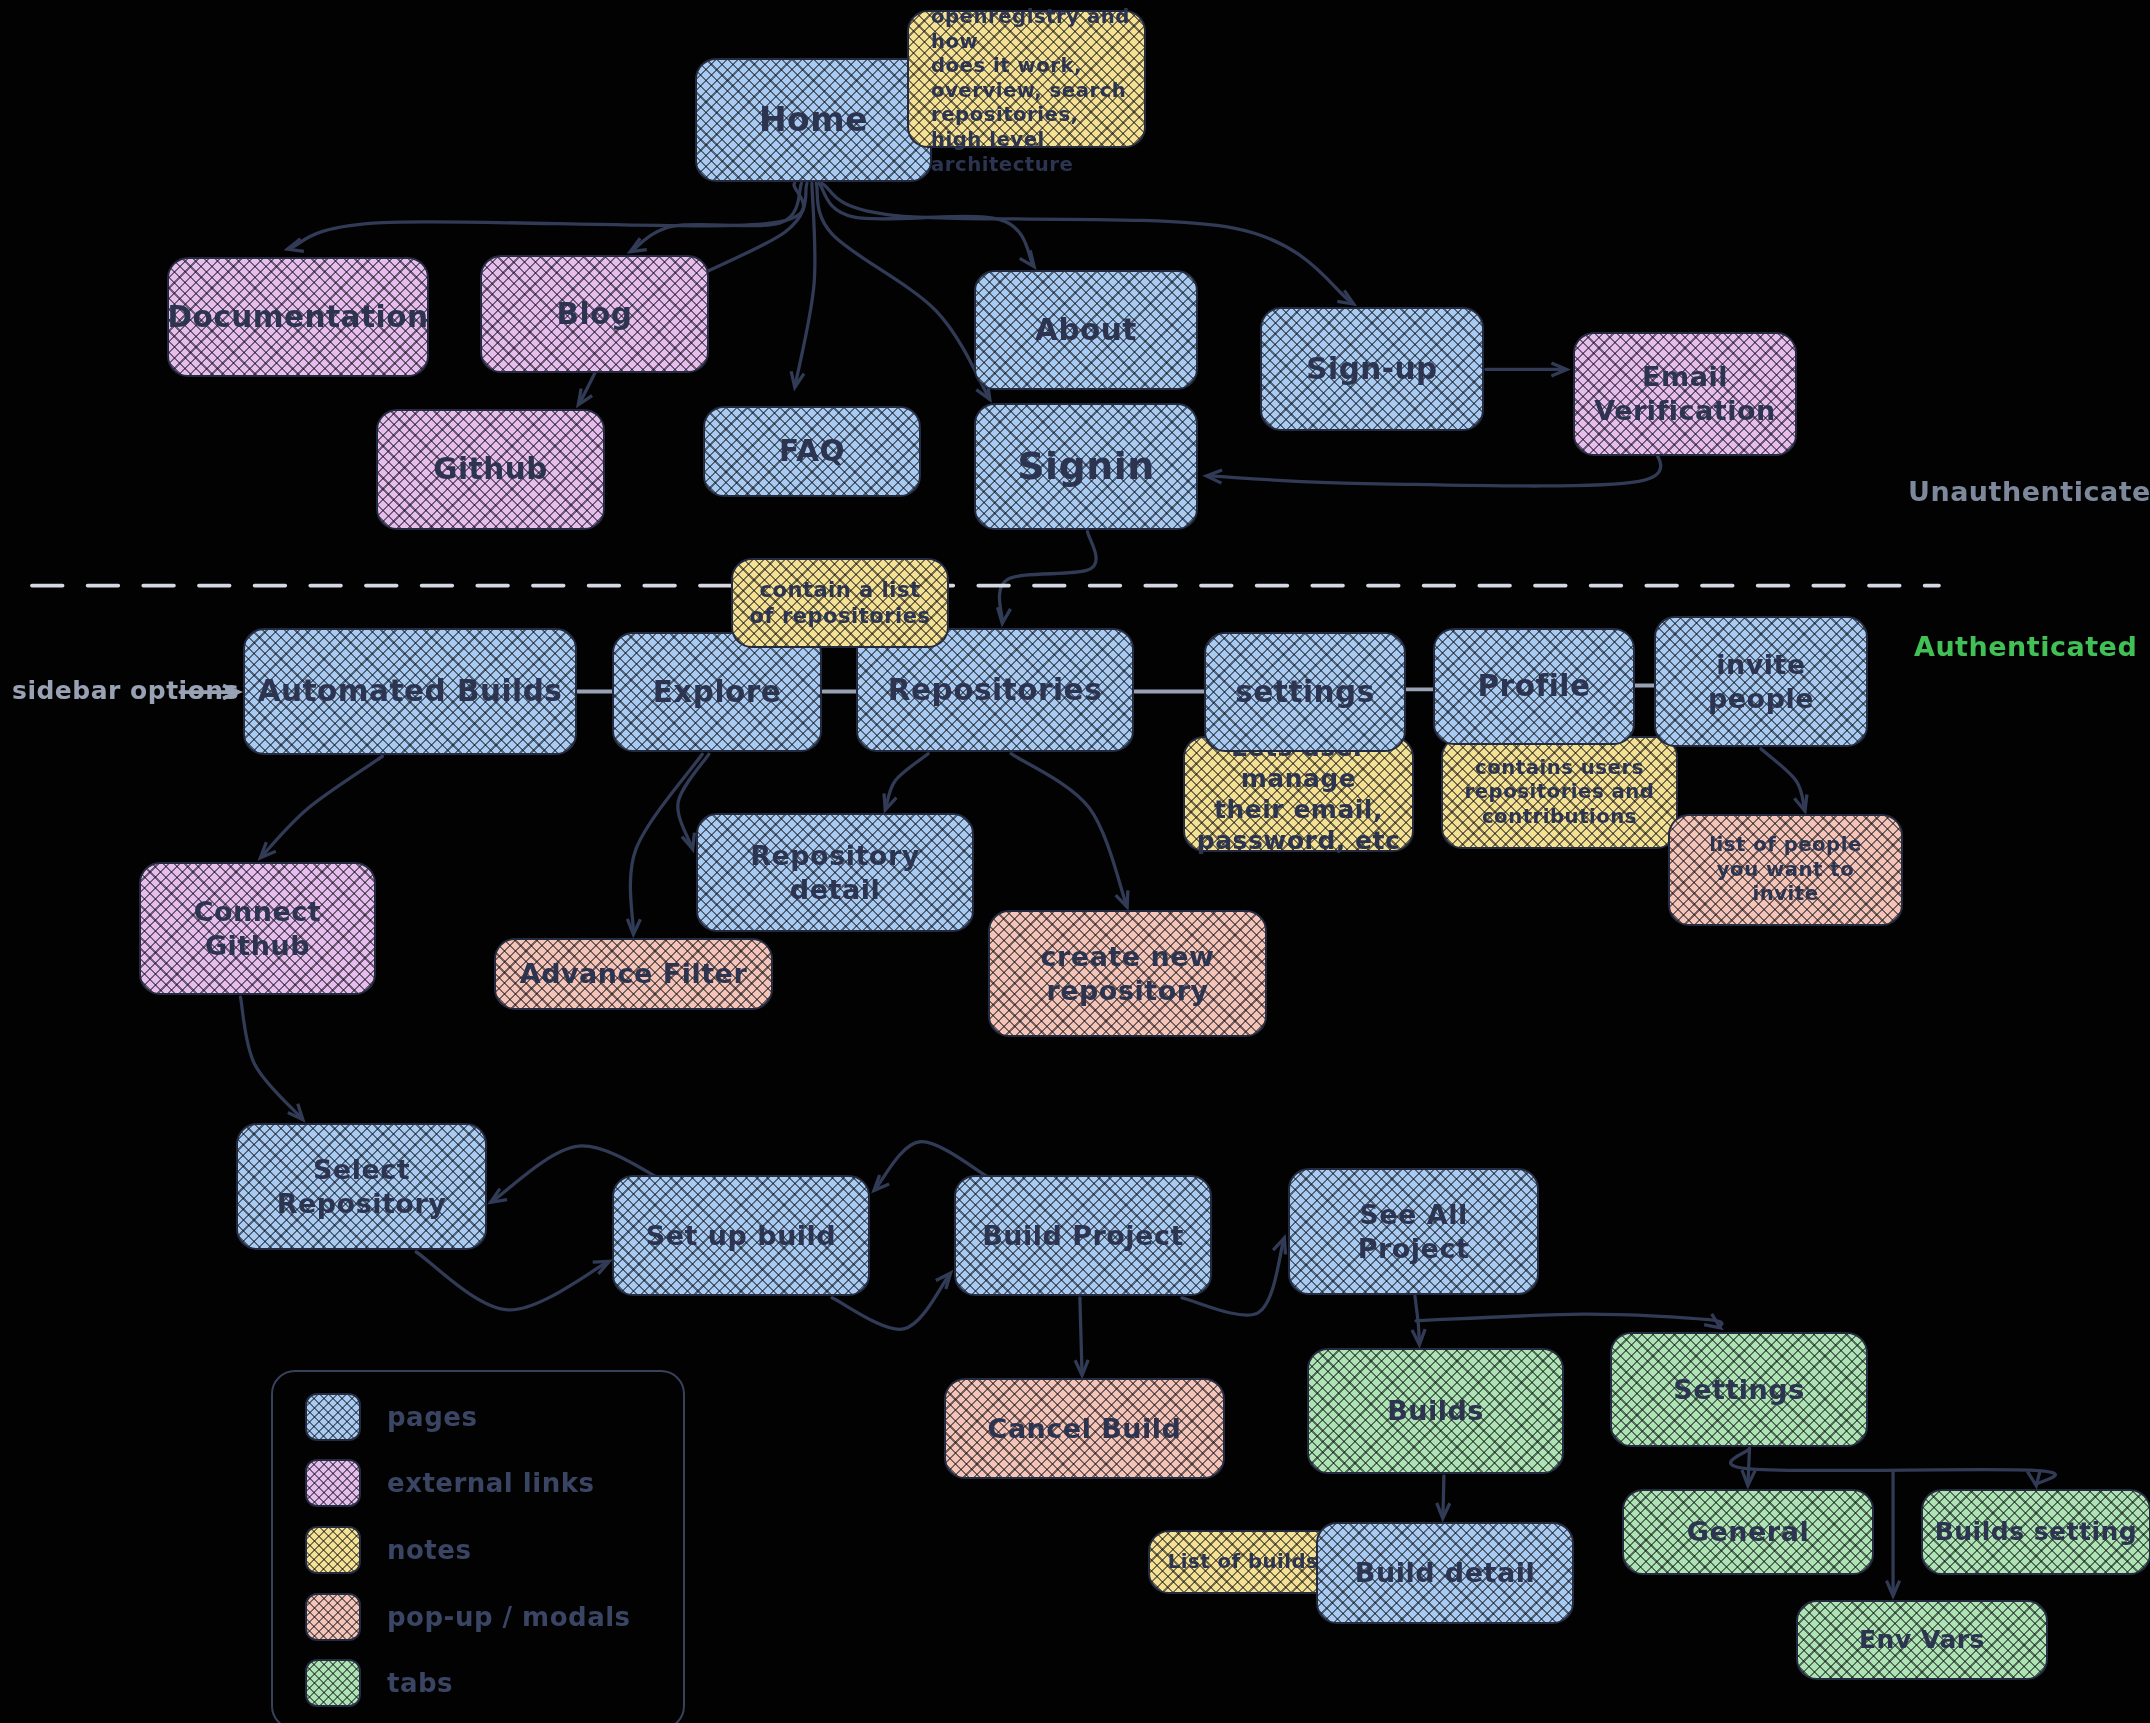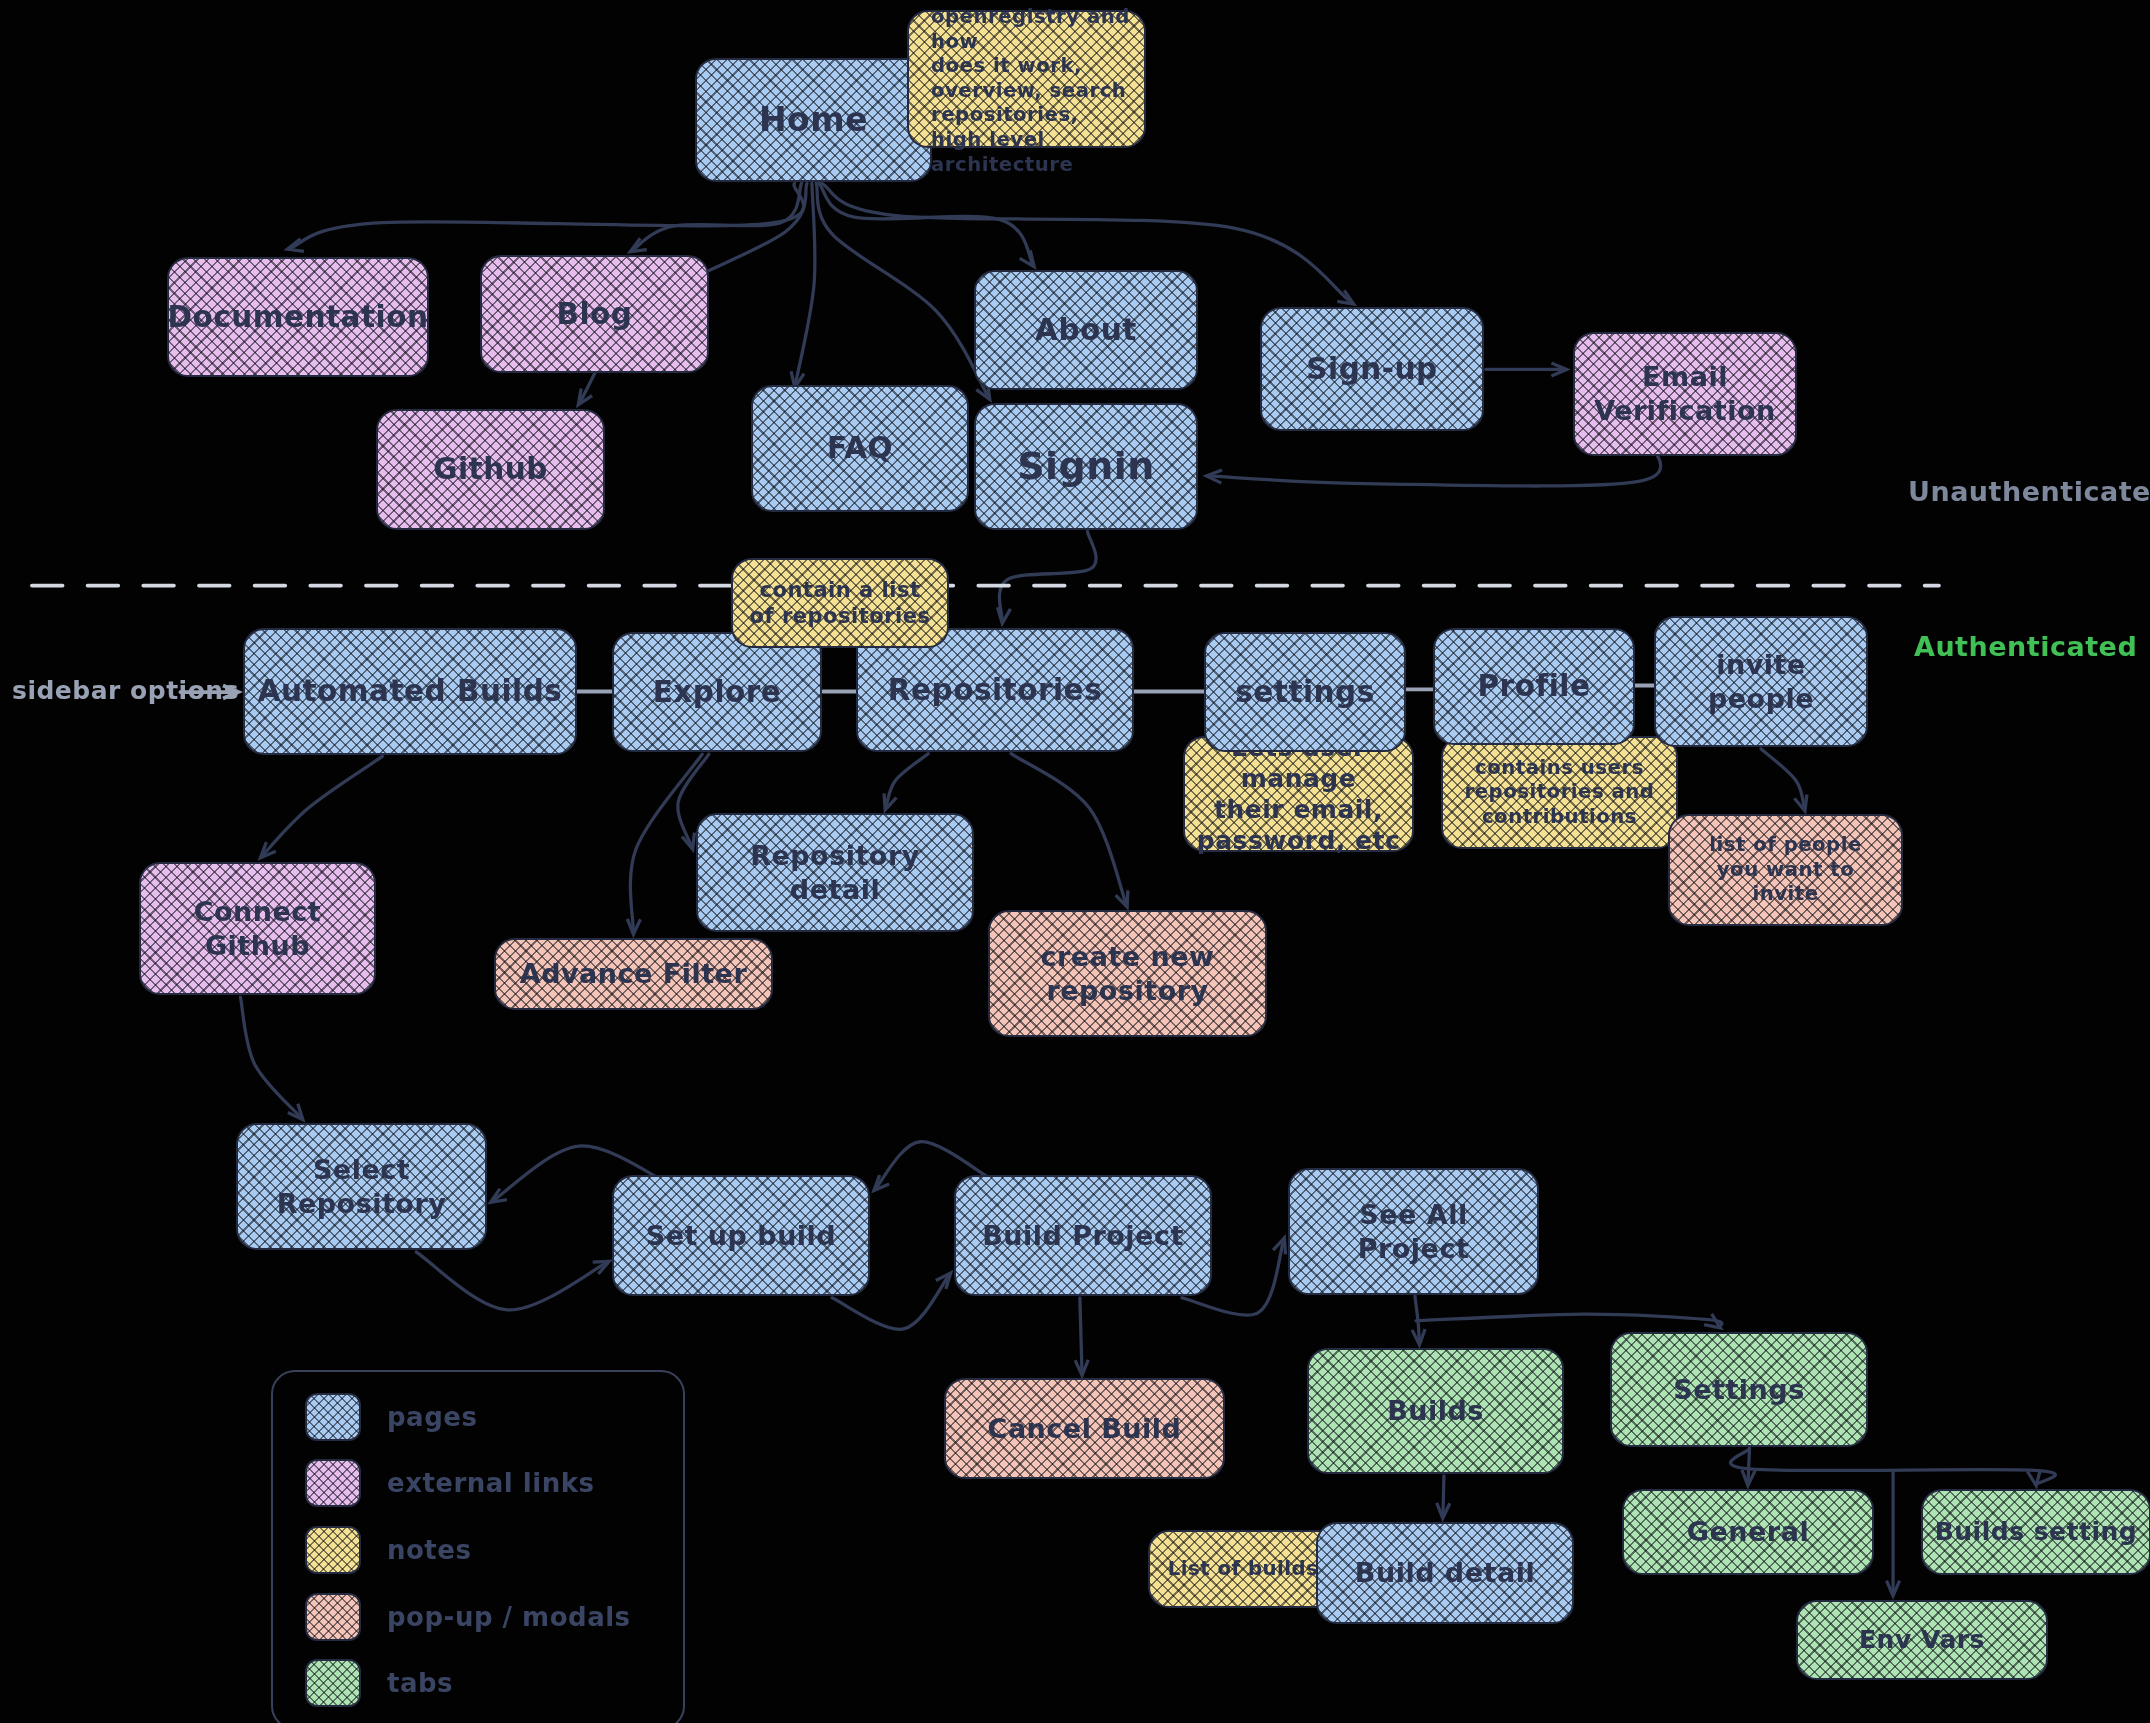--- a/index.html
+++ b/index.html
@@ -127,21 +127,21 @@
 does it work,
 overview, search repositories,
 high level architecture</div>
     <div class="node t-external" style="left: 167px; top: 257px; width: 262px; height: 120px; font-size: 29.5px;">Documentation</div>
     <div class="node t-external" style="left: 480px; top: 255px; width: 229px; height: 118px; font-size: 29.5px;">Blog</div>
     <div class="node t-page" style="left: 974px; top: 270px; width: 224px; height: 120px; font-size: 29.5px;">About</div>
     <div class="node t-page" style="left: 1260px; top: 307px; width: 224px; height: 124px; font-size: 29.5px;">Sign-up</div>
     <div class="node t-external" style="left: 1573px; top: 307px; width: 224px; height: 124px; font-size: 27px; margin-top: 25px;">Email
 Verification</div>
     <div class="node t-external" style="left: 376px; top: 409px; width: 229px; height: 121px; font-size: 29.5px;">Github</div>
-    <div class="node t-page" style="left: 703px; top: 385px; width: 218px; height: 127px; font-size: 29.5px; margin-left: 48px;">FAQ</div>
+    <div class="node t-page" style="left: 703px; top: 406px; width: 218px; height: 91px; font-size: 29.5px;">FAQ</div>
     <div class="node t-page" style="left: 974px; top: 403px; width: 224px; height: 127px; font-size: 38px;">Signin</div>
     <div class="node t-note layer-front" style="left: 731px; top: 558px; width: 218px; height: 90px; font-size: 21px;">contain a list
 of repositories</div>
     <div class="node t-page" style="left: 243px; top: 628px; width: 334px; height: 127px; font-size: 29.5px;">Automated Builds</div>
     <div class="node t-page" style="left: 612px; top: 632px; width: 210px; height: 120px; font-size: 29.5px;">Explore</div>
     <div class="node t-page" style="left: 856px; top: 628px; width: 278px; height: 124px; font-size: 29.5px;">Repositories</div>
     <div class="node t-page" style="left: 1204px; top: 632px; width: 202px; height: 120px; font-size: 29.5px;">settings</div>
     <div class="node t-page" style="left: 1433px; top: 628px; width: 202px; height: 117px; font-size: 29.5px;">Profile</div>
     <div class="node t-page" style="left: 1654px; top: 616px; width: 214px; height: 131px; font-size: 27px;">invite
 people</div>
@@ -163,19 +163,19 @@
 repository</div>
     <div class="node t-page" style="left: 236px; top: 1123px; width: 251px; height: 127px; font-size: 27px;">Select
 Repository</div>
     <div class="node t-page" style="left: 612px; top: 1175px; width: 258px; height: 121px; font-size: 27px;">Set up build</div>
     <div class="node t-page" style="left: 954px; top: 1175px; width: 258px; height: 121px; font-size: 27px;">Build Project</div>
     <div class="node t-page" style="left: 1288px; top: 1168px; width: 251px; height: 127px; font-size: 27px;">See All
 Project</div>
     <div class="node t-modal" style="left: 944px; top: 1378px; width: 281px; height: 101px; font-size: 27px;">Cancel Build</div>
     <div class="node t-tab" style="left: 1307px; top: 1348px; width: 257px; height: 126px; font-size: 27px;">Builds</div>
     <div class="node t-tab" style="left: 1610px; top: 1332px; width: 258px; height: 115px; font-size: 27px;">Settings</div>
-    <div class="node t-note layer-back" style="left: 1148px; top: 1530px; width: 190px; height: 78px; font-size: 19.7px;">List of builds</div>
+    <div class="node t-note layer-back" style="left: 1148px; top: 1530px; width: 190px; height: 64px; font-size: 19.7px;">List of builds</div>
     <div class="node t-page" style="left: 1316px; top: 1522px; width: 258px; height: 102px; font-size: 27px;">Build detail</div>
     <div class="node t-tab" style="left: 1622px; top: 1489px; width: 252px; height: 86px; font-size: 27px;">General</div>
     <div class="node t-tab" style="left: 1921px; top: 1489px; width: 230px; height: 86px; font-size: 25px;">Builds setting</div>
     <div class="node t-tab" style="left: 1796px; top: 1600px; width: 252px; height: 80px; font-size: 25px;">Env Vars</div>
   </div>
 
 
 </body></html>

